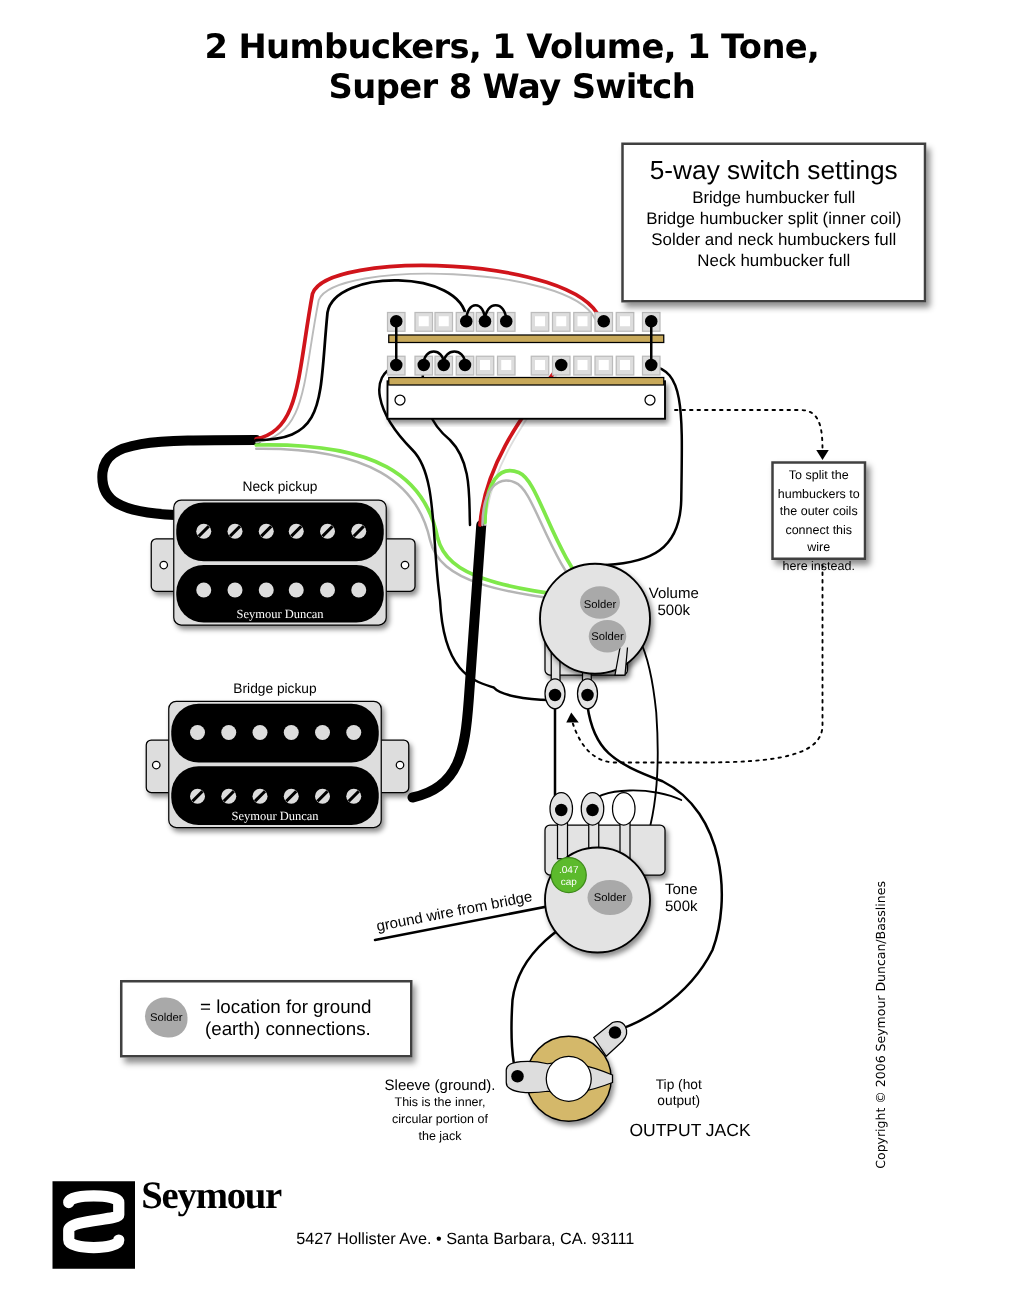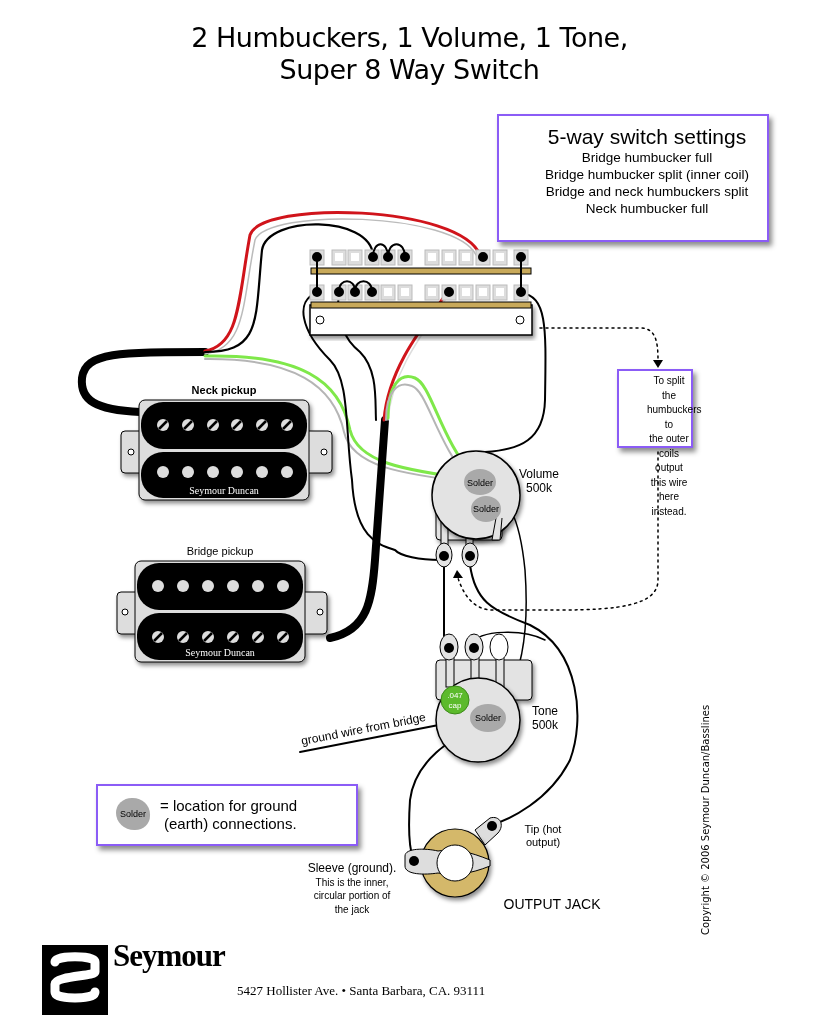--- a/index.html
+++ b/index.html
@@ -1,30 +1,30 @@
 <!DOCTYPE html>
 <html><head>
 <meta charset="utf-8">
 <style>
   html, body { margin:0; padding:0; background:#fff; }
   body { width:819px; height:1036px; position:relative; overflow:hidden; font-family:"Liberation Sans", sans-serif; color:#000; }
-  .title { position:absolute; left:0; width:819px; top:22px; text-align:center; font-family:"DejaVu Sans", sans-serif; font-weight:normal; font-size:27px; line-height:32px; letter-spacing:-0.5px; }
+  .title { position:absolute; left:0; width:819px; top:22px; text-align:center; font-family:"DejaVu Sans", sans-serif; font-weight:bold; font-size:27px; line-height:32px; letter-spacing:-0.5px; }
   svg#diagram { position:absolute; left:0; top:0; }
-  .box { position:absolute; background:#fff; border:2px solid #8b5cf6; box-shadow:3px 4px 5px rgba(0,0,0,0.45); text-align:center;padding-left:28px; }
+  .box { position:absolute; background:#fff; border:2px solid #404040; box-shadow:3px 4px 5px rgba(0,0,0,0.45); text-align:center; }
   .settings-box { left:497px; top:114px; width:240px; height:124px; }
   .settings-title { font-size:21px; margin-top:9px; line-height:24px; }
   .settings-item { font-size:13.5px; line-height:17px; }
   .split-box { left:617px; top:369px; width:76px; height:79px; font-size:10px; line-height:14.5px; padding-top:3px; box-sizing:border-box; }
   .legend-box { left:96px; top:784px; width:230px; height:58px; }
   .legend-blob { position:absolute; left:18px; top:12px; width:34px; height:32px; background:#a9a9a9; border-radius:48% 52% 45% 55%; font-size:9px; line-height:32px; text-align:center; }
   .legend-text { position:absolute; left:62px; top:11px; font-size:15px; line-height:18px; text-align:left; }
   .lbl { position:absolute; font-size:11px; line-height:13px; text-align:center; }
   .copyright { position:absolute; left:700px; top:935px; width:240px; transform-origin:0 0; transform:rotate(-90deg); font-family:"DejaVu Sans", sans-serif; font-size:10px; white-space:nowrap; }
   .brand { position:absolute; left:113px; top:942px; font-family:"Liberation Serif", serif; font-weight:bold; font-size:31px; line-height:28px; letter-spacing:-1px; }
-  .address { position:absolute; left:237px; top:981px; font-family:Liberation Serif, serif; font-size:13px; line-height:19px; }
+  .address { position:absolute; left:237px; top:981px; font-family:Liberation Sans, sans-serif; font-size:13px; line-height:19px; }
 </style>
 </head>
 <body>
 
 <div class="title">
   <div>2 Humbuckers, 1 Volume, 1 Tone,</div>
   <div>Super 8 Way Switch</div>
 </div>
 
 <svg id="diagram" width="819" height="1036" viewBox="0 0 819 1036">
@@ -267,57 +267,57 @@
 
   <text x="224" y="494" font-size="10" fill="#fff" text-anchor="middle" font-family="Liberation Serif, serif">Seymour Duncan</text>
   <text x="220" y="656" font-size="10" fill="#fff" text-anchor="middle" font-family="Liberation Serif, serif">Seymour Duncan</text>
 
   <g>
     <rect x="42" y="945" width="66" height="70" fill="#000"></rect>
     <path d="M55,962 C55,955 95,955 95,962 L95,972 C95,976 55,976 55,984 L55,992 C55,1000 95,1000 95,992" fill="none" stroke="#fff" stroke-width="9" stroke-linecap="round"></path>
   </g>
 </svg>
 
-<div class="lbl" style="left:174px;top:384px;width:100px;font-weight:bold;">Neck pickup</div>
+<div class="lbl" style="left:174px;top:384px;width:100px;">Neck pickup</div>
 <div class="lbl" style="left:170px;top:545px;width:100px;">Bridge pickup</div>
 
 <div class="lbl" style="left:514px;top:467px;width:50px;font-size:12px;line-height:14px;">
   <div>Volume</div>
   <div>500k</div>
 </div>
 <div class="lbl" style="left:520px;top:704px;width:50px;font-size:12px;line-height:14px;">
   <div>Tone</div>
   <div>500k</div>
 </div>
 
-<div class="lbl" style="left:518px;top:823px;width:50px;">
+<div class="lbl" style="left:518px;top:862px;width:50px;">
   <div>Tip (hot</div>
   <div>output)</div>
 </div>
 <div class="lbl" style="left:296px;top:862px;width:112px;line-height:13.5px;">
   <div style="font-size:12px;">Sleeve (ground).</div>
   <div style="font-size:10px;">This is the inner,</div>
   <div style="font-size:10px;">circular portion of</div>
   <div style="font-size:10px;">the jack</div>
 </div>
 <div class="lbl" style="left:492px;top:896px;width:120px;font-size:14px;line-height:16px;">OUTPUT JACK</div>
 
 <div class="box settings-box">
   <div class="settings-title">5-way switch settings</div>
   <div class="settings-item">Bridge humbucker full</div>
   <div class="settings-item">Bridge humbucker split (inner coil)</div>
-  <div class="settings-item">Bridge and neck humbuckers split</div>
+  <div class="settings-item">Solder and neck humbuckers full</div>
   <div class="settings-item">Neck humbucker full</div>
 </div>
 
 <div class="box split-box">
   <div>To split the</div>
   <div>humbuckers to</div>
   <div>the outer coils</div>
-  <div>output this wire</div>
+  <div>connect this wire</div>
   <div>here instead.</div>
 </div>
 
 <div class="box legend-box">
   <div class="legend-blob">Solder</div>
   <div class="legend-text">
     <div>= location for ground</div>
     <div style="padding-left:4px;">(earth) connections.</div>
   </div>
 </div>

